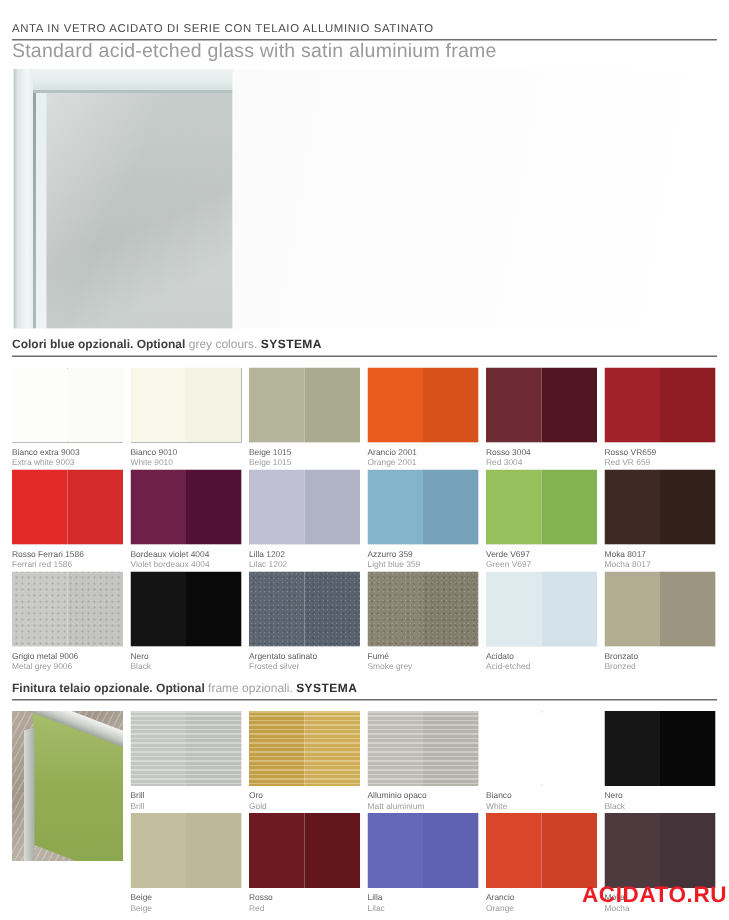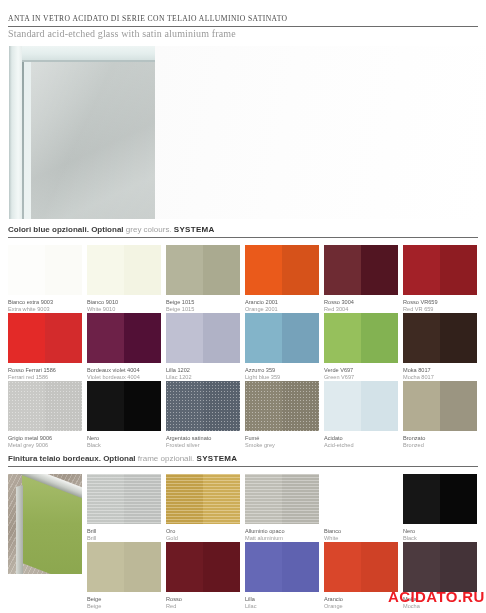--- a/index.html
+++ b/index.html
@@ -7,28 +7,28 @@
     width:486px;height:613px;
     background:#ffffff;
     font-family:"Liberation Sans","DejaVu Sans",sans-serif;
     color:#3b3b3b;
     overflow:hidden;
     position:relative;
   }
   .page{position:relative;width:486px;height:613px;background:#fff;}
 
   
-  .head{position:absolute;left:8px;top:14px;width:470px;font-family:Liberation Serif, serif;}
+  .head{position:absolute;left:8px;top:14px;width:470px;}
   .head .t1{
     font-size:7.6px;letter-spacing:.42px;color:#4a4a4a;
     text-transform:uppercase;line-height:10px;white-space:nowrap;
   }
   .head .rule{height:1px;background:#6d6d6d;margin-top:1.5px;width:470px;}
   .head .t2{
-    font-size:10px;color:#9a9a9a;line-height:11px;margin-top:1.5px;
+    font-size:13px;color:#9a9a9a;line-height:11px;margin-top:1.5px;
     letter-spacing:.15px;white-space:nowrap;
   }
 
   
   .hero{
     position:absolute;left:9px;top:46px;width:146px;height:173px;
     overflow:hidden;background:#f2f4f3;
   }
   .hero .frame-outer{
     position:absolute;inset:0;
@@ -360,21 +360,21 @@
           <div class="lab">
             <span class="it">Bronzato</span>
             <span class="en">Bronzed</span>
           </div>
         </div>
       </div>
     </div>
 
   <div class="sect" id="sect1" style="top:453px;">
     <div class="line1">
-      <span class="b">Finitura telaio bordeaux.</span>
+      <span class="b">Finitura telaio opzionale.</span>
       <span class="b">Optional</span>
       <span class="g">frame opzionali.</span>
       <span class="sy">SYSTEMA</span>
     </div>
     <div class="rule"></div>
   </div>
   <div class="grid" id="grid1" style="top:474px;">
       <div class="row">
         <div class="photo-cell">
           <div class="floor"></div>

